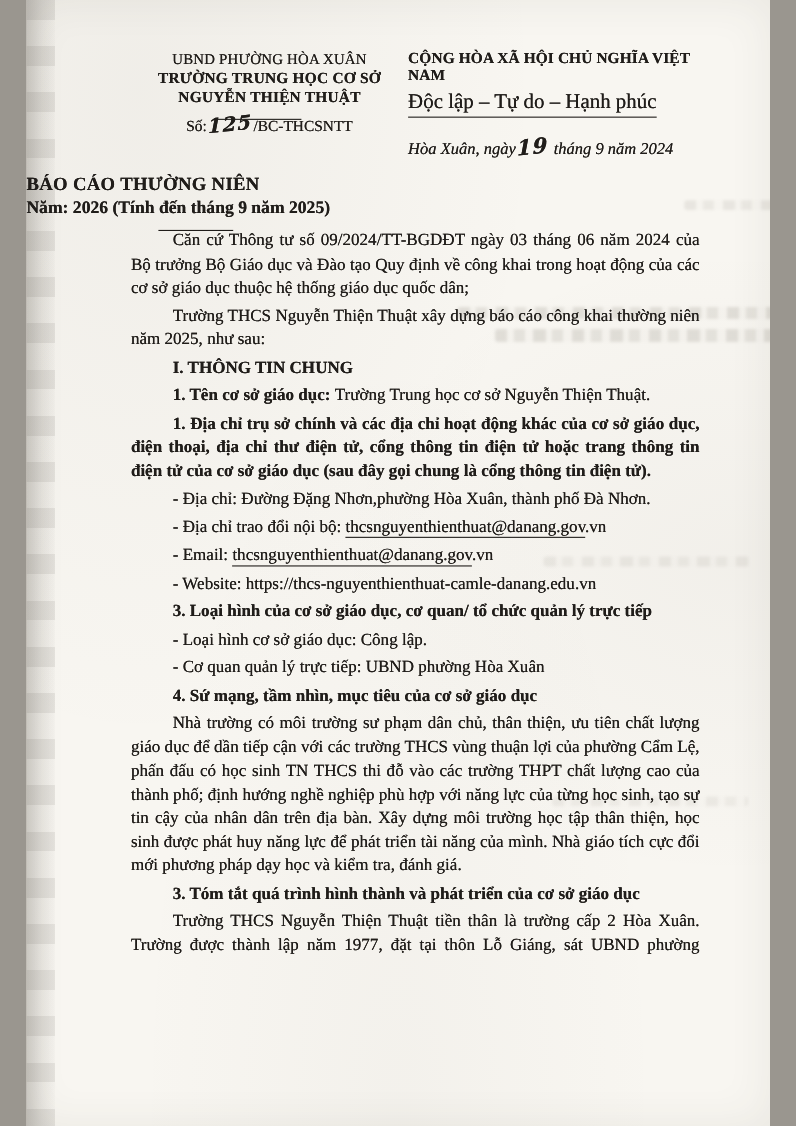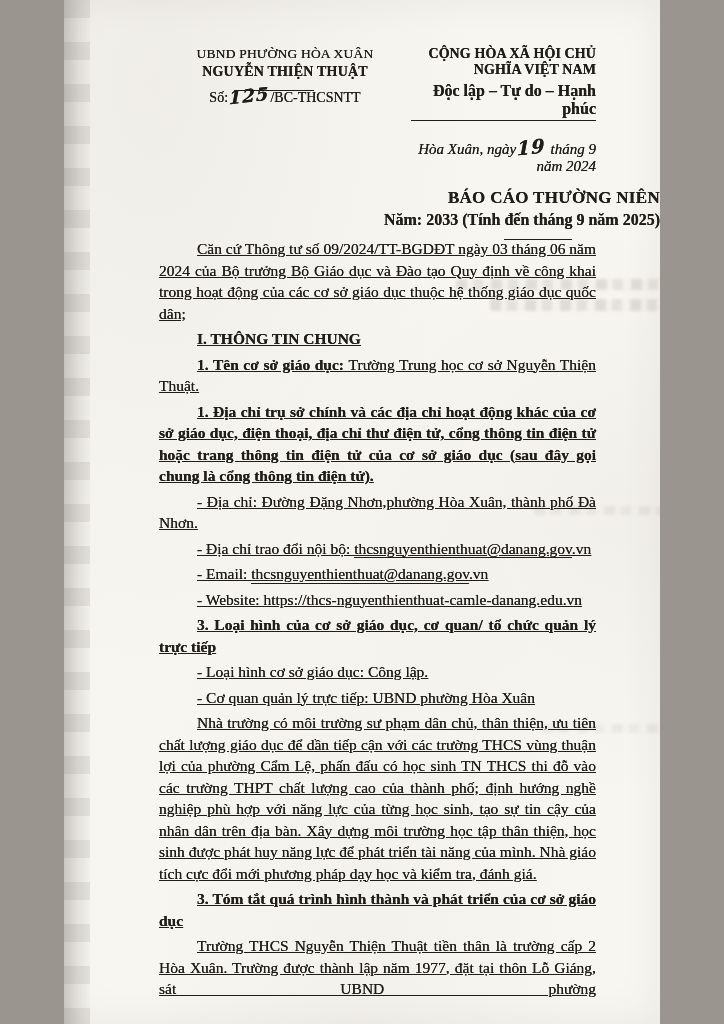--- a/index.html
+++ b/index.html
@@ -1,18 +1,18 @@
 <!DOCTYPE html>
 <html lang="vi"><head>
 <meta charset="utf-8">
 <style>
   html,body { margin:0; padding:0; background:#9a968f; }
   .page {
     position:relative;
-    width:596px; height:1024px;
+    width:676px; height:1024px;
     margin:0 auto;
     background:#f8f6f1;
     background-image:
       radial-gradient(ellipse at 15% 8%, rgba(90,82,70,0.05), transparent 45%),
       radial-gradient(ellipse at 95% 50%, rgba(90,82,70,0.04), transparent 40%),
       radial-gradient(ellipse at 50% 100%, rgba(90,82,70,0.03), transparent 50%);
     overflow:hidden;
     font-family:"Liberation Serif", serif;
     color:#201d1a;
     box-shadow: inset 0 0 40px rgba(70,62,52,0.08);
@@ -23,42 +23,42 @@
       repeating-linear-gradient(180deg, rgba(60,54,46,0.10) 0 18px, rgba(60,54,46,0.02) 18px 42px),
       linear-gradient(90deg, rgba(60,54,46,0.20), rgba(60,54,46,0.07) 55%, rgba(60,54,46,0) 100%);
   }
   .content {
     position:absolute; left:0; top:0; right:0;
     padding:46px 64px 0 95px;
   }
   
   .hdr { display:flex; text-shadow:0 0 0.3px currentColor; }
   .hdr-left  { width:252px; text-align:center; }
-  .hdr-right { flex:1; text-align:right; }
+  .hdr-right { flex:1; text-align:left; }
   .hl1 { font-size:13.5px; letter-spacing:0.2px; }
   .hl2 { font-size:14px; font-weight:bold; margin-top:2px; letter-spacing:0.2px; }
   .hl3 { font-size:14px; font-weight:bold; margin-top:2px; letter-spacing:0.2px; }
   .u-part { display:inline; border-bottom:1.5px solid currentColor; padding-bottom:11px; }
   .doc-no { font-size:14px; margin-top:7px; }
   .hr1 { font-size:14px; font-weight:bold; letter-spacing:0.1px; }
-  .hr2 { font-size:16px; font-weight:bold; margin-top:4px; }
+  .hr2 { font-size:19px; font-weight:normal; margin-top:4px; }
   .hr2 .motto-underline { display:inline-block; border-bottom:1.6px solid currentColor; padding-bottom:2px; }
   .date-line { font-style:italic; font-size:15px; margin-top:17px; }
   .handwritten {
     display:inline-block; font-family:"DejaVu Serif", serif;
     font-style:italic; font-size:1.28em; line-height:1;
     transform:rotate(-6deg) skewX(-6deg);
     letter-spacing:1px; margin:0 1px; font-weight:bold;
   }
   
-  .title-wrap { margin:13px -64px 0 -95px; text-align:right; text-shadow:0 0 0.3px currentColor; }
+  .title-wrap { margin:13px -64px 0 -95px; text-align:left; text-shadow:0 0 0.3px currentColor; }
   .title-main { font-size:17px; font-weight:bold; letter-spacing:0.3px; }
   .title-sub  { font-size:16px; font-weight:bold; margin-top:3px; }
   
-  .body-text { margin-top:9px;text-decoration:underline; }
+  .body-text { margin-top:9px; }
   .body-text p {
     margin:0 0 4px 0;
     text-indent:38px;
     text-align:justify;
     font-size:15.5px;
     line-height:21.5px;
     text-shadow:0 0 0.3px currentColor;
   }
   .p-bold { font-weight:bold; margin-top:3px !important; }
   .lead-b { font-weight:bold; }
@@ -87,46 +87,49 @@
   <div class="ghost g2"></div>
   <div class="ghost g3"></div>
   <div class="ghost g4"></div>
   <div class="ghost g5"></div>
 
   <div class="content">
 
     <div class="hdr">
       <div class="hdr-left">
         <div class="hl1">UBND PHƯỜNG HÒA XUÂN</div>
+        <div class="hl2">TRƯỜNG TRUNG HỌC CƠ SỞ</div>
         <div class="hl3"><span>NGU</span><span class="u-part">YỄN THIỆN</span><span> THUẬT</span></div>
         <div class="doc-no"><span>Số:</span><span class="handwritten">125</span><span>/BC-THCSNTT</span></div>
       </div>
       <div class="hdr-right">
         <div class="hr1">CỘNG HÒA XÃ HỘI CHỦ NGHĨA VIỆT NAM</div>
         <div class="hr2"><span class="motto-underline">Độc lập – Tự do – Hạnh phúc</span></div>
         <div class="date-line"><span>Hòa Xuân, ngày</span><span class="handwritten">19</span> <span>tháng 9 năm 2024</span></div>
       </div>
     </div>
 
     <div class="title-wrap">
       <div class="title-main">BÁO CÁO THƯỜNG NIÊN</div>
-      <div class="title-sub"><span>Năm: 2033 (Tính </span><span class="u-part">đến tháng</span><span> 9 năm 2025)</span></div>
+      <div class="title-sub"><span>Năm: 2026 (Tính </span><span class="u-part">đến tháng</span><span> 9 năm 2025)</span></div>
     </div>
 
     <div class="body-text">
       <p>Căn cứ Thông tư số 09/2024/TT-BGDĐT ngày 03 tháng 06 năm 2024 của Bộ trưởng Bộ Giáo dục và Đào tạo Quy định về công khai trong hoạt động của các cơ sở giáo dục thuộc hệ thống giáo dục quốc dân;</p>
+      <p>Trường THCS Nguyễn Thiện Thuật xây dựng báo cáo công khai thường niên năm 2025, như sau:</p>
       <p class="p-bold">I. THÔNG TIN CHUNG</p>
       <p><span class="lead-b">1. Tên cơ sở giáo dục: </span><span>Trường Trung học cơ sở Nguyễn Thiện Thuật.</span></p>
       <p class="p-bold">1. Địa chỉ trụ sở chính và các địa chỉ hoạt động khác của cơ sở giáo dục, điện thoại, địa chỉ thư điện tử, cổng thông tin điện tử hoặc trang thông tin điện tử của cơ sở giáo dục (sau đây gọi chung là cổng thông tin điện tử).</p>
       <p>- Địa chỉ: Đường Đặng Nhơn,phường Hòa Xuân, thành phố Đà Nhơn.</p>
       <p><span>- Địa chỉ trao đổi nội bộ: </span><span class="link-underline">thcsnguyenthienthuat@danang.gov</span><span>.vn</span></p>
       <p><span>- Email: </span><span class="link-underline">thcsnguyenthienthuat@danang.gov</span><span>.vn</span></p>
       <p>- Website: https://thcs-nguyenthienthuat-camle-danang.edu.vn</p>
       <p class="p-bold">3. Loại hình của cơ sở giáo dục, cơ quan/ tổ chức quản lý trực tiếp</p>
       <p>- Loại hình cơ sở giáo dục: Công lập.</p>
       <p>- Cơ quan quản lý trực tiếp: UBND phường Hòa Xuân</p>
+      <p class="p-bold">4. Sứ mạng, tầm nhìn, mục tiêu của cơ sở giáo dục</p>
       <p>Nhà trường có môi trường sư phạm dân chủ, thân thiện, ưu tiên chất lượng giáo dục để dần tiếp cận với các trường THCS vùng thuận lợi của phường Cẩm Lệ, phấn đấu có học sinh TN THCS thi đỗ vào các trường THPT chất lượng cao của thành phố; định hướng nghề nghiệp phù hợp với năng lực của từng học sinh, tạo sự tin cậy của nhân dân trên địa bàn. Xây dựng môi trường học tập thân thiện, học sinh được phát huy năng lực để phát triển tài năng của mình. Nhà giáo tích cực đổi mới phương pháp dạy học và kiểm tra, đánh giá.</p>
       <p class="p-bold">3. Tóm tắt quá trình hình thành và phát triển của cơ sở giáo dục</p>
       <p class="p-last-justify">Trường THCS Nguyễn Thiện Thuật tiền thân là trường cấp 2 Hòa Xuân. Trường được thành lập năm 1977, đặt tại thôn Lỗ Giáng, sát UBND phường</p>
     </div>
 
   </div>
 </div>
 
 </body></html>

